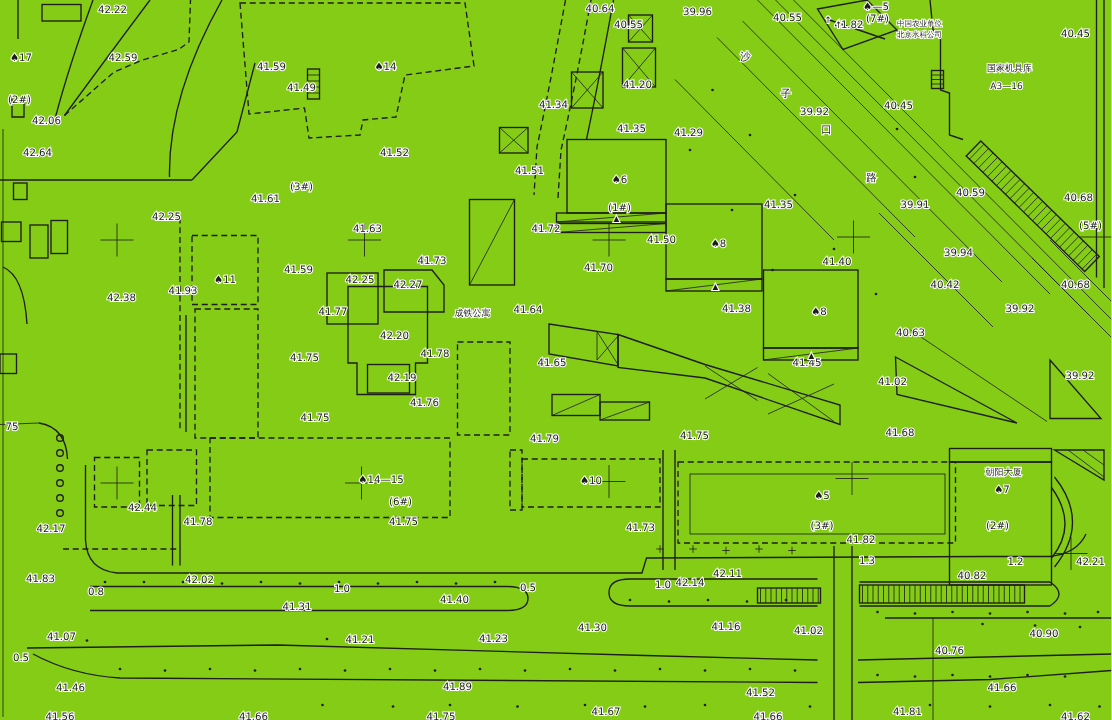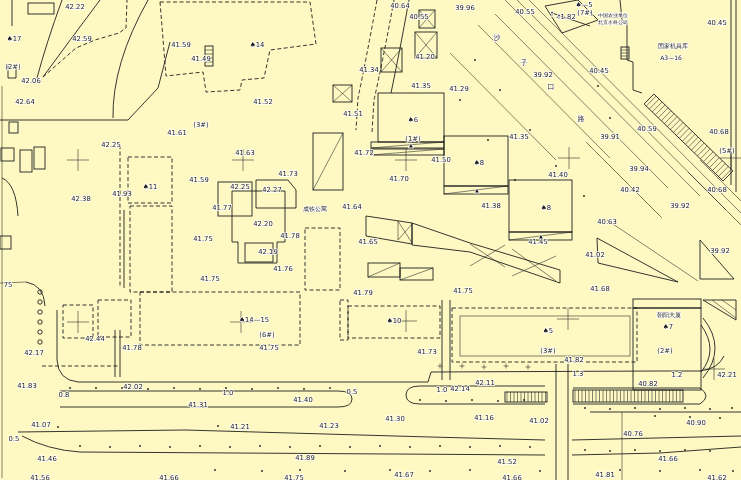--- a/index.html
+++ b/index.html
@@ -1,16 +1,16 @@
 <!DOCTYPE html>
 <html><head>
 <meta charset="utf-8">
 <style>
   html,body{margin:0;padding:0;background:#e8e8e8;}
-  #stage{position:relative;width:741px;height:480px;background:#fef9c3;overflow:hidden;
+  #stage{position:relative;width:741px;height:480px;background:#84cc16;overflow:hidden;
          font-family:"DejaVu Sans", sans-serif;}
   svg{position:absolute;left:0;top:0;}
   text{fill:#1c1c1c;stroke:#ffffff;stroke-width:1.4px;paint-order:stroke;
        font-family:"DejaVu Sans", sans-serif;}
 </style>
 </head>
 <body>
 
 <div id="stage">
   <svg id="plan" xmlns="http://www.w3.org/2000/svg" width="741" height="480" viewBox="0 0 741 480">

